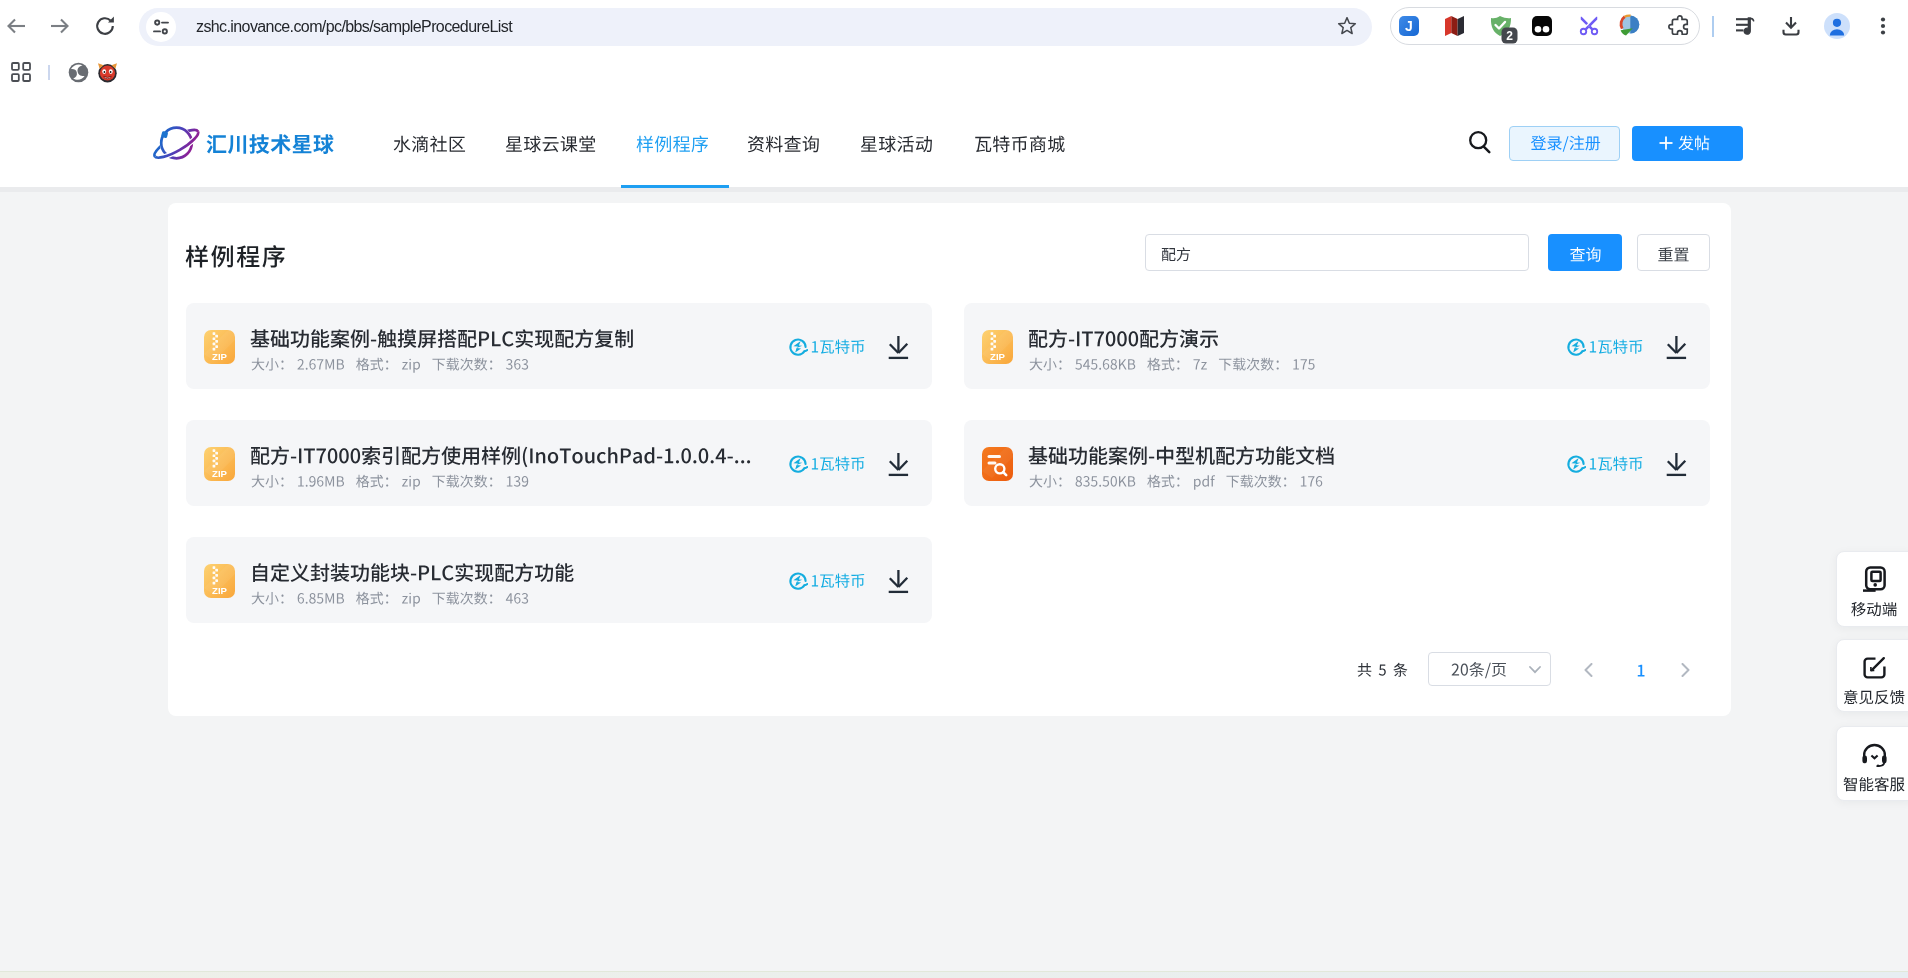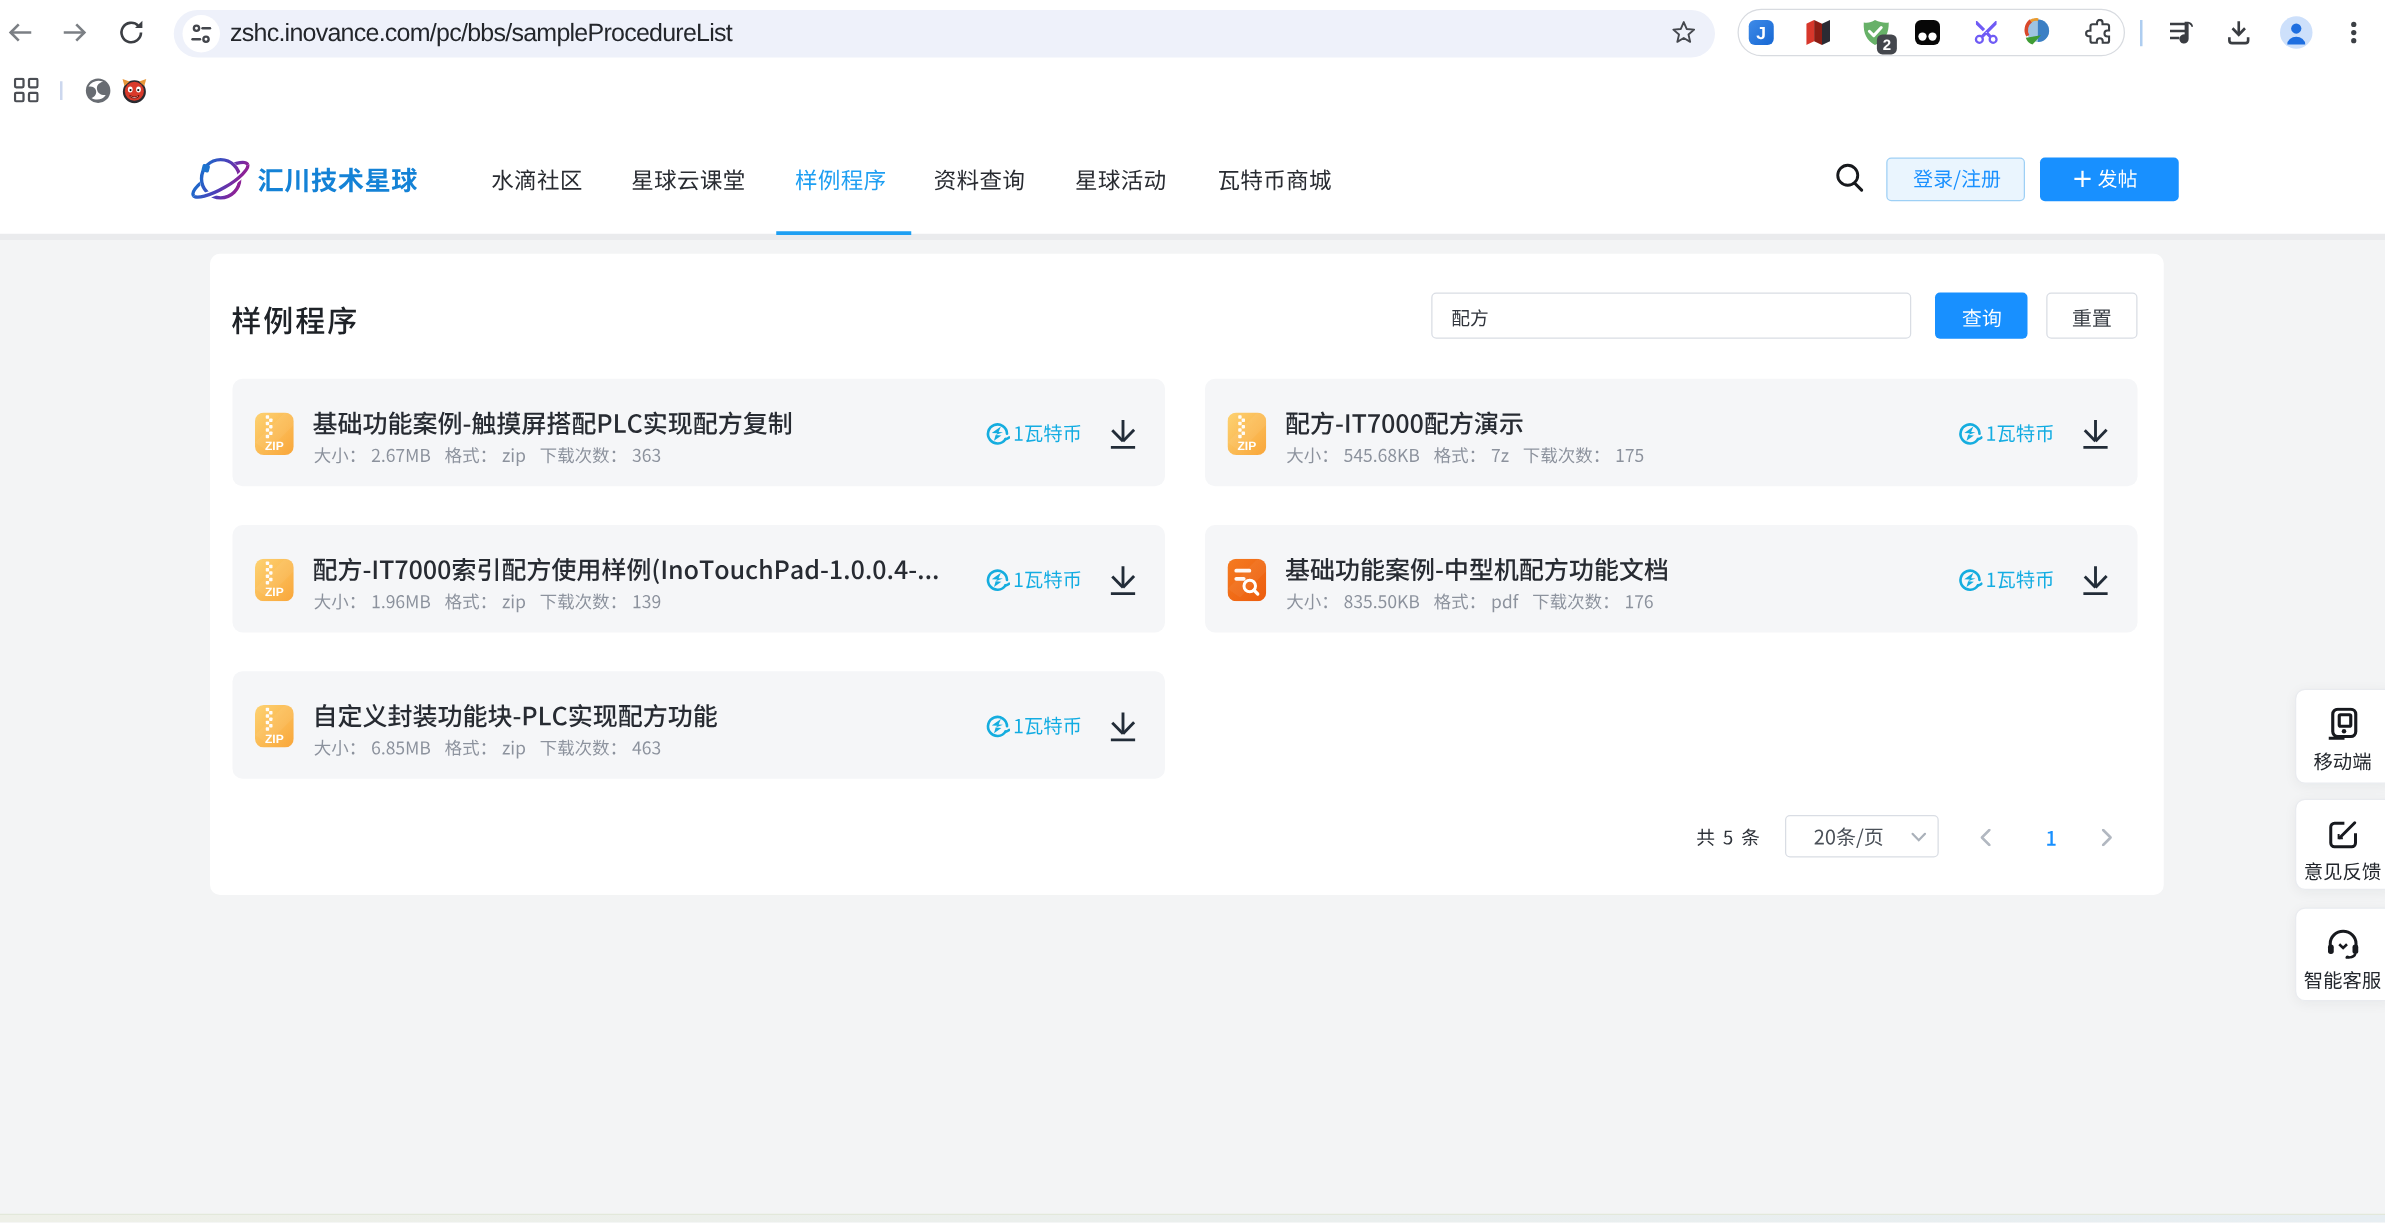--- a/index.html
+++ b/index.html
@@ -24,21 +24,21 @@
 <div class="abs" style="left:139px;top:8px;width:1233px;height:38px;border-radius:19px;background:#eef1fa"></div>
 <div class="abs" style="left:146px;top:12px;width:30px;height:30px;border-radius:50%;background:#fff"></div>
 <svg class="abs" style="left:151px;top:17px" width="20" height="20" viewBox="0 0 20 20">
       <g stroke="#43464c" stroke-width="1.9" fill="none">
         <circle cx="6.2" cy="5.6" r="2.1"></circle>
         <line x1="11" y1="5.6" x2="17" y2="5.6" stroke-linecap="round"></line>
         <circle cx="13.8" cy="14.4" r="2.1"></circle>
         <line x1="3" y1="14.4" x2="9" y2="14.4" stroke-linecap="round"></line>
       </g>
     </svg>
-<div class="abs" style="left:184px;top:8px;height:38px;line-height:38px;font-size:20px;color:#23262b;letter-spacing:-0.6px">zshc.inovance.com/pc/bbs/sampleProcedureList</div>
+<div class="abs" style="left:196px;top:8px;height:38px;line-height:38px;font-size:16px;color:#23262b;letter-spacing:-0.6px">zshc.inovance.com/pc/bbs/sampleProcedureList</div>
 <svg class="abs" style="left:1337px;top:16px" width="20" height="20" viewBox="0 0 24 24">
       <path d="M12 17.27L18.18 21l-1.64-7.03L22 9.24l-7.19-.61L12 2 9.19 8.63 2 9.24l5.46 4.73L5.82 21z" fill="none" stroke="#45484e" stroke-width="1.8" stroke-linejoin="round"></path>
     </svg>
 <div class="abs" style="left:1390px;top:7px;width:310px;height:38px;border:1px solid #d8dbe0;border-radius:19px;background:#fff"></div>
 <div class="abs" style="left:1399px;top:16px;width:20px;height:20px;border-radius:5px;background:linear-gradient(135deg,#3f8be8,#1667d3);color:#fff;font-weight:bold;font-size:14px;text-align:center;line-height:20px">J</div>
 <svg class="abs" style="left:1445px;top:16px" width="19" height="20" viewBox="0 0 19 20">
       <path d="M0 3 L6.3 0 V17 L0 20 Z" fill="#d7372b"></path>
       <path d="M6.3 0 L12.6 3 V20 L6.3 17 Z" fill="#8c1d14"></path>
       <path d="M12.6 3 L19 0 V17 L12.6 20 Z" fill="#2b2b33"></path>
     </svg>

